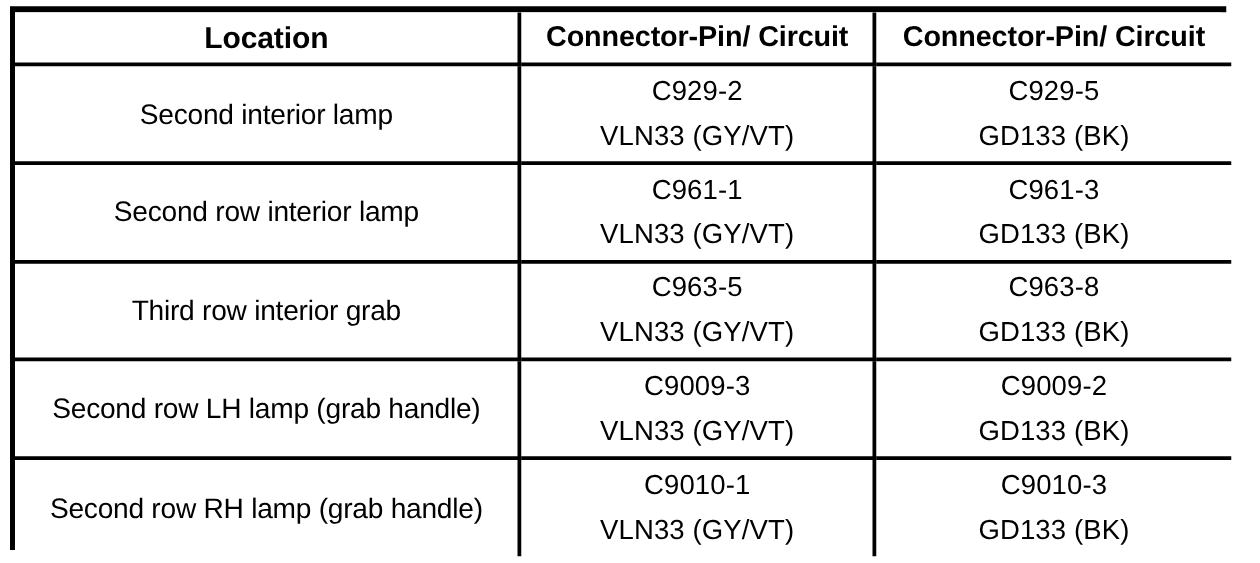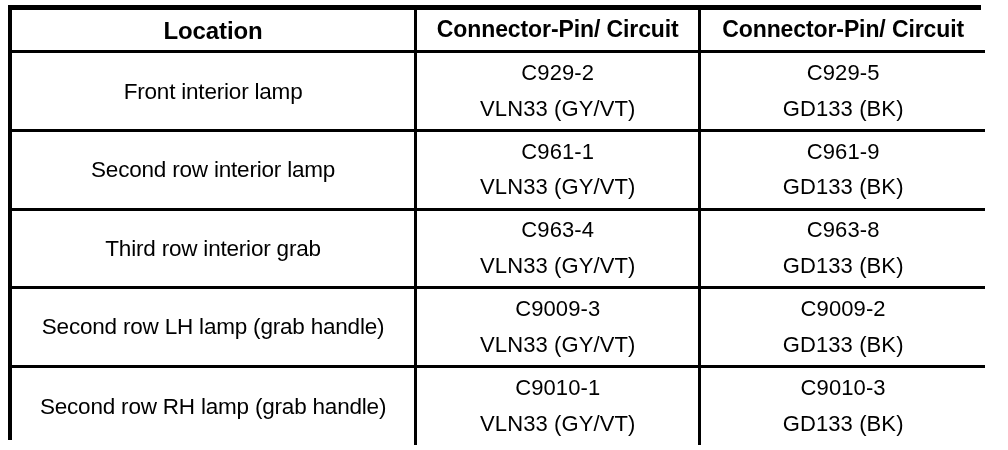--- a/index.html
+++ b/index.html
@@ -112,52 +112,52 @@
     </colgroup>
     <tbody>
       <tr class="header-row">
         <th class="h-location">Location</th>
         <th class="h-pin">Connector-Pin/ Circuit</th>
         <th class="h-pin">Connector-Pin/ Circuit</th>
       </tr>
 
       <tr class="data-row">
         <td class="cell-location">
-          <span class="loc-text">Front interior lamp</span>
+          <span class="loc-text">Second interior lamp</span>
         </td>
         <td class="cell-pin">
           <span class="pin-line">C929-2</span>
           <span class="circ-line">VLN33 (GY/VT)</span>
         </td>
         <td class="cell-pin">
           <span class="pin-line">C929-5</span>
           <span class="circ-line">GD133 (BK)</span>
         </td>
       </tr>
 
       <tr class="data-row">
         <td class="cell-location">
           <span class="loc-text">Second row interior lamp</span>
         </td>
         <td class="cell-pin">
           <span class="pin-line">C961-1</span>
           <span class="circ-line">VLN33 (GY/VT)</span>
         </td>
         <td class="cell-pin">
-          <span class="pin-line">C961-9</span>
+          <span class="pin-line">C961-3</span>
           <span class="circ-line">GD133 (BK)</span>
         </td>
       </tr>
 
       <tr class="data-row">
         <td class="cell-location">
           <span class="loc-text">Third row interior grab</span>
         </td>
         <td class="cell-pin">
-          <span class="pin-line">C963-4</span>
+          <span class="pin-line">C963-5</span>
           <span class="circ-line">VLN33 (GY/VT)</span>
         </td>
         <td class="cell-pin">
           <span class="pin-line">C963-8</span>
           <span class="circ-line">GD133 (BK)</span>
         </td>
       </tr>
 
       <tr class="data-row">
         <td class="cell-location">

